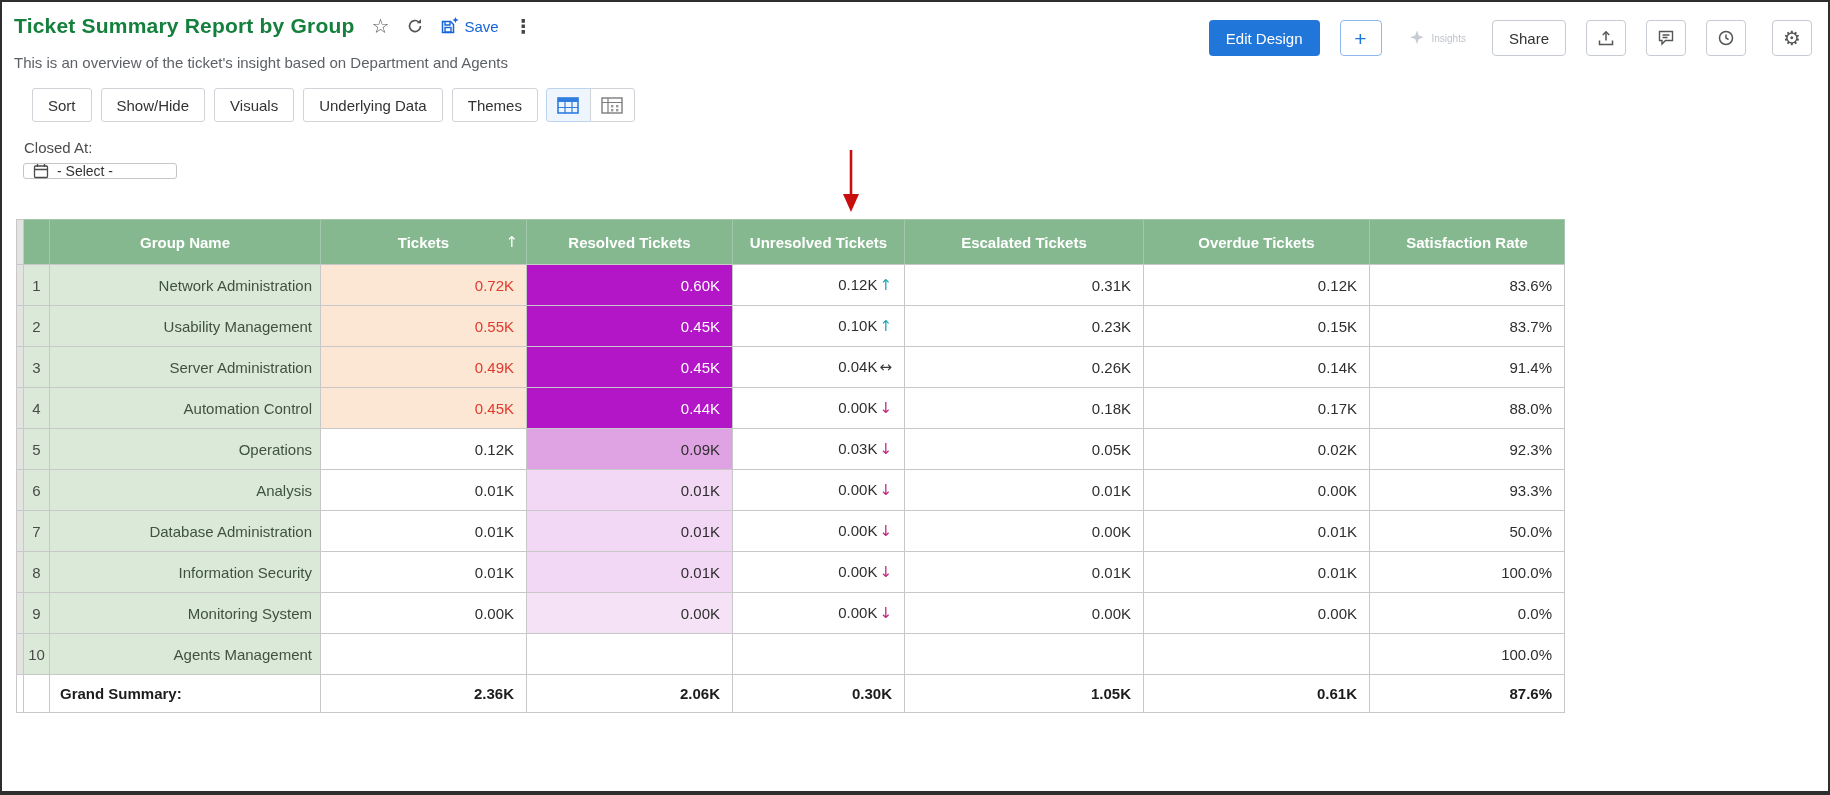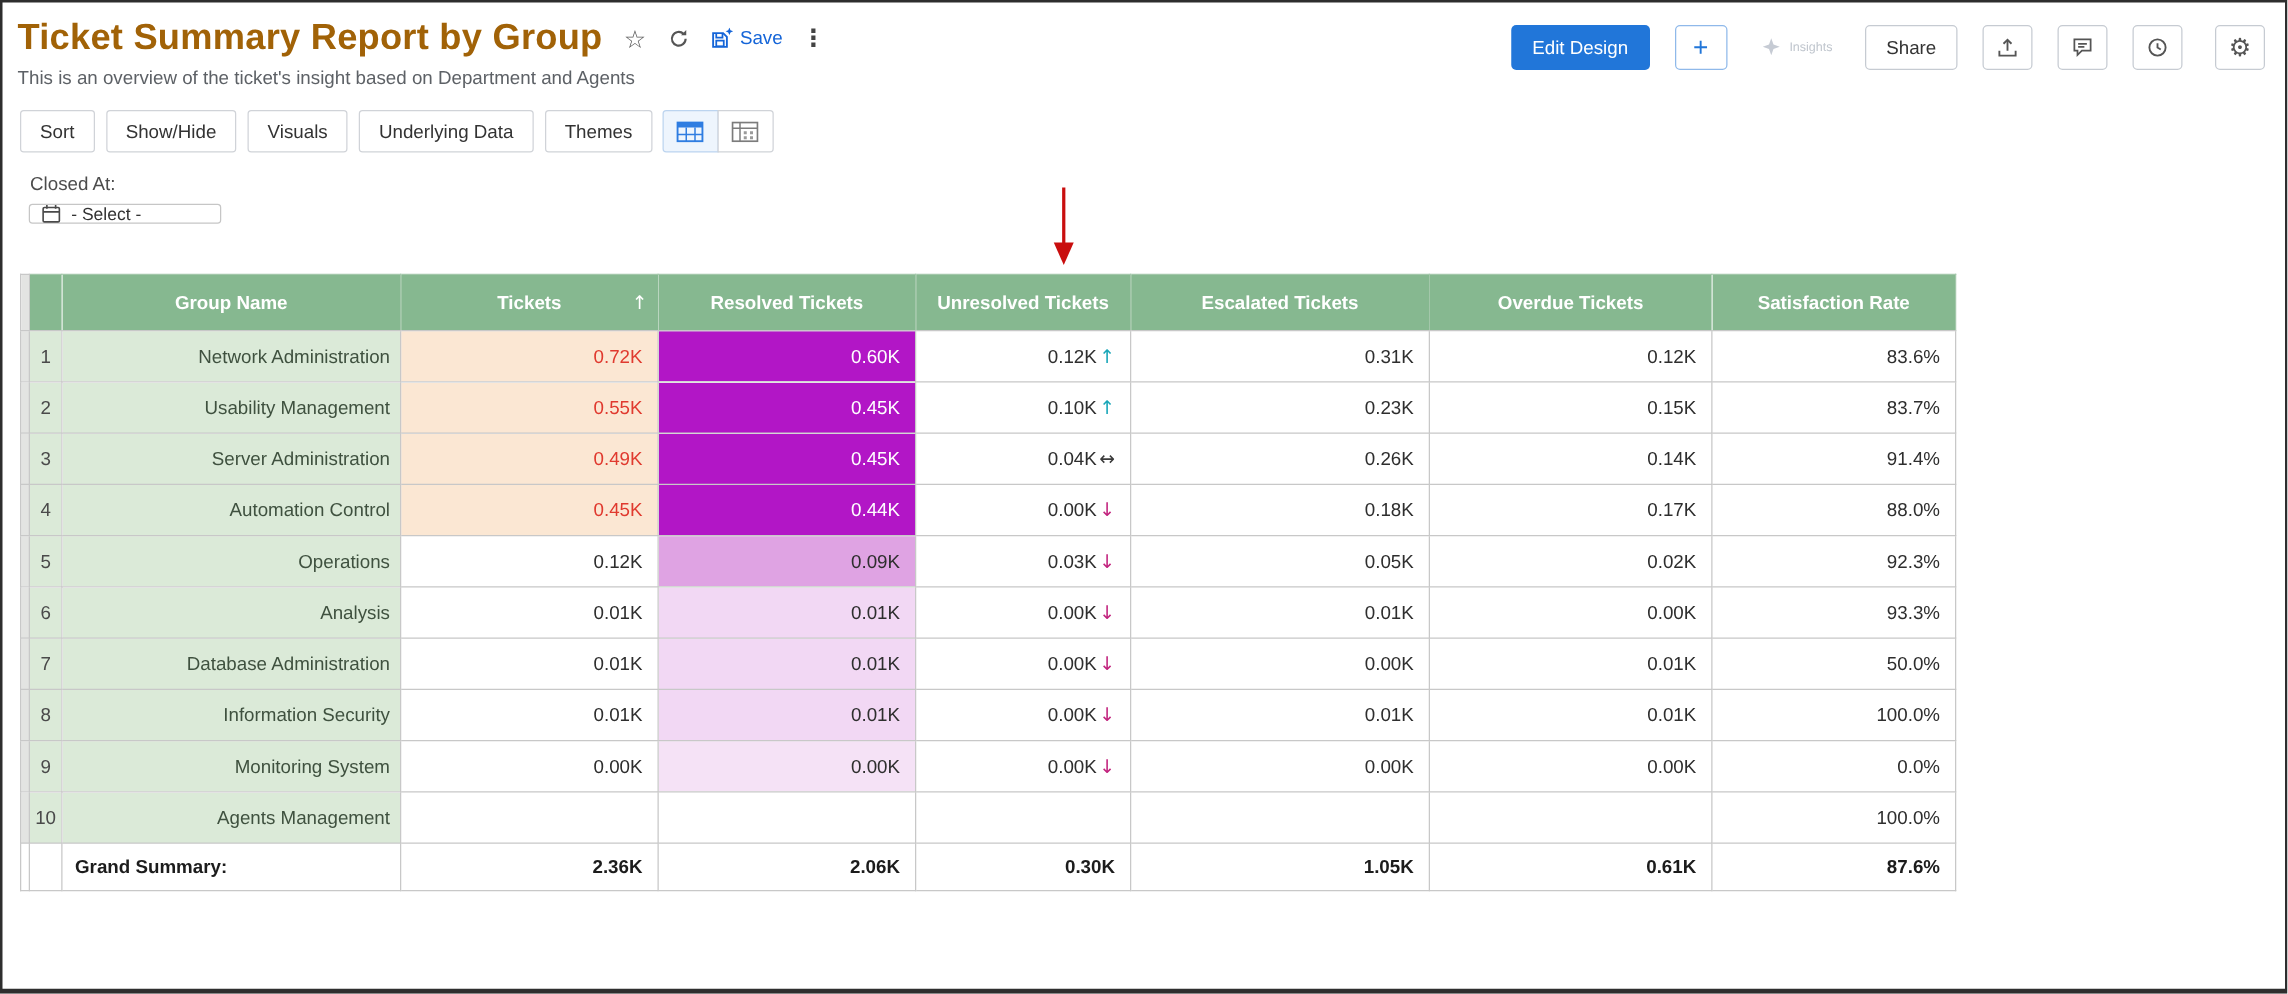--- a/index.html
+++ b/index.html
@@ -2,39 +2,39 @@
 <html><head>
 <meta charset="utf-8">
 <style>
   *{box-sizing:border-box;margin:0;padding:0}
   html,body{background:#fff}
   body{font-family:"Liberation Sans",sans-serif;width:1830px;height:795px}
   .frame{position:relative;width:1830px;height:795px;background:#fff;border:2px solid #2e2e2e;border-bottom-width:4px;overflow:hidden}
 
   
   .title-row{position:absolute;left:12px;top:12px;display:flex;align-items:center}
-  .page-title{font-size:29px;font-weight:bold;color:#a16207;letter-spacing:.2px}
+  .page-title{font-size:21px;font-weight:bold;color:#15803d;letter-spacing:.2px}
   .hicon{margin-left:17px;color:#555;display:flex;align-items:center}
   .star{font-size:20px;font-family:"DejaVu Sans",sans-serif;color:#5a5a5a}
   .save-btn{margin-left:16px;display:flex;align-items:center;gap:5px;color:#1565d8;font-size:15px;cursor:pointer}
   .dots{font-size:19px;margin-left:15px;font-family:"DejaVu Sans",sans-serif;color:#444;font-weight:bold}
   .subtitle{position:absolute;left:12px;top:52px;font-size:15px;color:#5d6166}
 
   .top-actions{position:absolute;top:15px;right:16px;display:flex;align-items:center;gap:20px}
   .btn{font-family:inherit;cursor:pointer}
   .btn.primary{background:#2176d9;color:#fff;border:none;height:36px;padding:0 17px;font-size:15px;border-radius:4px}
   .btn.plusbtn{width:42px;height:36px;color:#2176d9;border:1px solid #8fb9ea;background:#fff;font-size:21px;border-radius:4px;line-height:1}
   .insights{display:flex;align-items:center;gap:6px;color:#bfc5cd;font-size:10px;margin:12px 6px}
   .btn.ghost{background:#fff;border:1px solid #c6cbd2;height:36px;padding:0 16px;font-size:15px;color:#333;border-radius:4px}
   .iconbtn{width:40px;height:36px;background:#fff;border:1px solid #c6cbd2;border-radius:4px;display:flex;align-items:center;justify-content:center;cursor:pointer}
   .iconbtn.gear{margin-left:6px}
   .gearglyph{font-family:"DejaVu Sans",sans-serif;font-size:20px;color:#555;line-height:1}
 
   
-  .toolbar{position:absolute;left:14px;top:86px;display:flex;}
+  .toolbar{position:absolute;left:30px;top:86px;display:flex;}
   .tb-group{display:flex;gap:9px}
   .tbtn{height:34px;padding:0 15px;background:#fff;border:1px solid #d0d3d8;border-radius:3px;font-size:15px;color:#333;font-family:inherit;cursor:pointer}
   .view-toggle{display:flex;margin-left:8px}
   .vbtn{width:45px;height:34px;background:#fff;border:1px solid #d0d3d8;display:flex;align-items:center;justify-content:center;cursor:pointer}
   .vbtn.active{background:#eef5fd;border-color:#bcd4ef}
   .vbtn:first-child{border-radius:3px 0 0 3px}
   .vbtn:last-child{border-radius:0 3px 3px 0;margin-left:-1px}
 
   
   .filter-label{position:absolute;left:22px;top:137px;font-size:15px;color:#4c4c4c}

